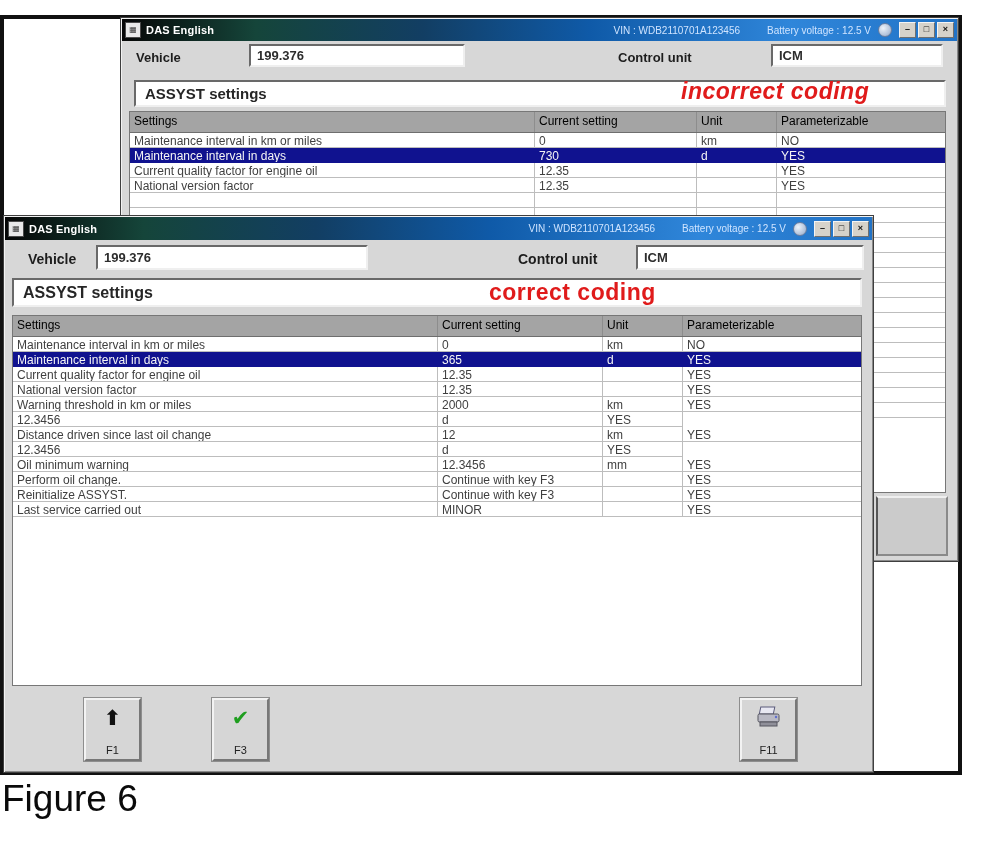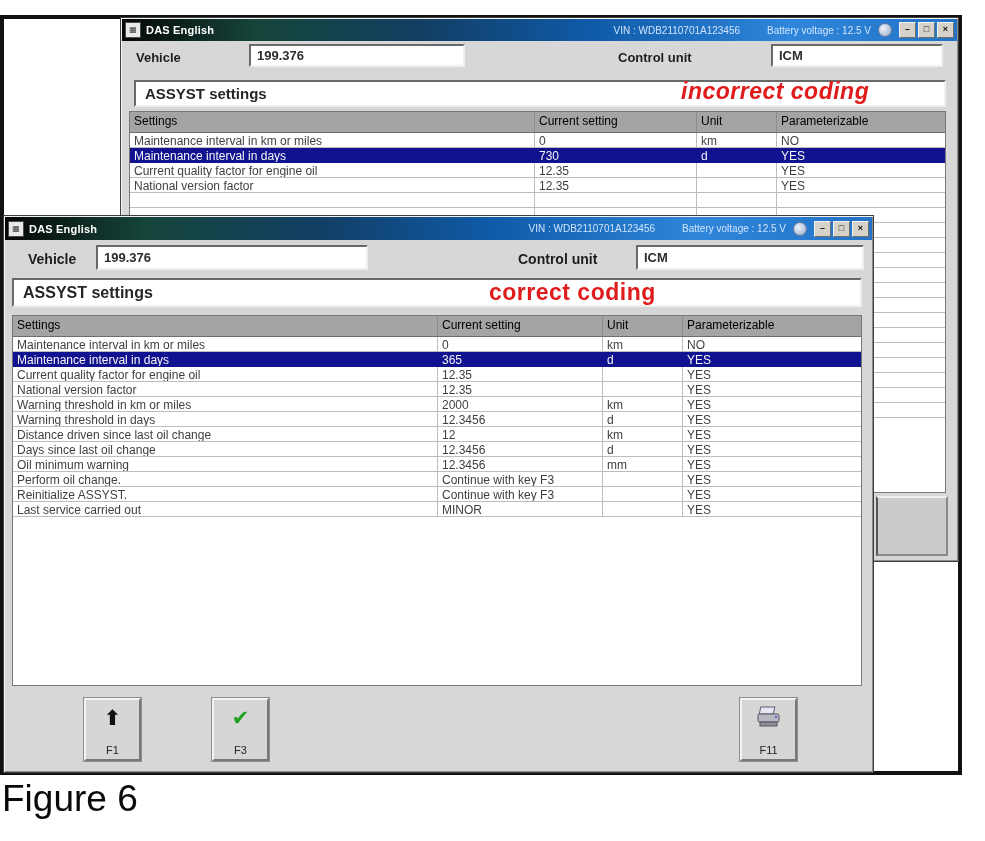--- a/index.html
+++ b/index.html
@@ -322,33 +322,31 @@
         <div class="td"></div>
         <div class="td">YES</div>
       </div>
       <div class="tr">
         <div class="td">Warning threshold in km or miles</div>
         <div class="td">2000</div>
         <div class="td">km</div>
         <div class="td">YES</div>
       </div>
       <div class="tr">
-        <div class="td">Warning threshold in days</div>
         <div class="td">12.3456</div>
         <div class="td">d</div>
         <div class="td">YES</div>
       </div>
       <div class="tr">
         <div class="td">Distance driven since last oil change</div>
         <div class="td">12</div>
         <div class="td">km</div>
         <div class="td">YES</div>
       </div>
       <div class="tr">
-        <div class="td">Days since last oil change</div>
         <div class="td">12.3456</div>
         <div class="td">d</div>
         <div class="td">YES</div>
       </div>
       <div class="tr">
         <div class="td">Oil minimum warning</div>
         <div class="td">12.3456</div>
         <div class="td">mm</div>
         <div class="td">YES</div>
       </div>

